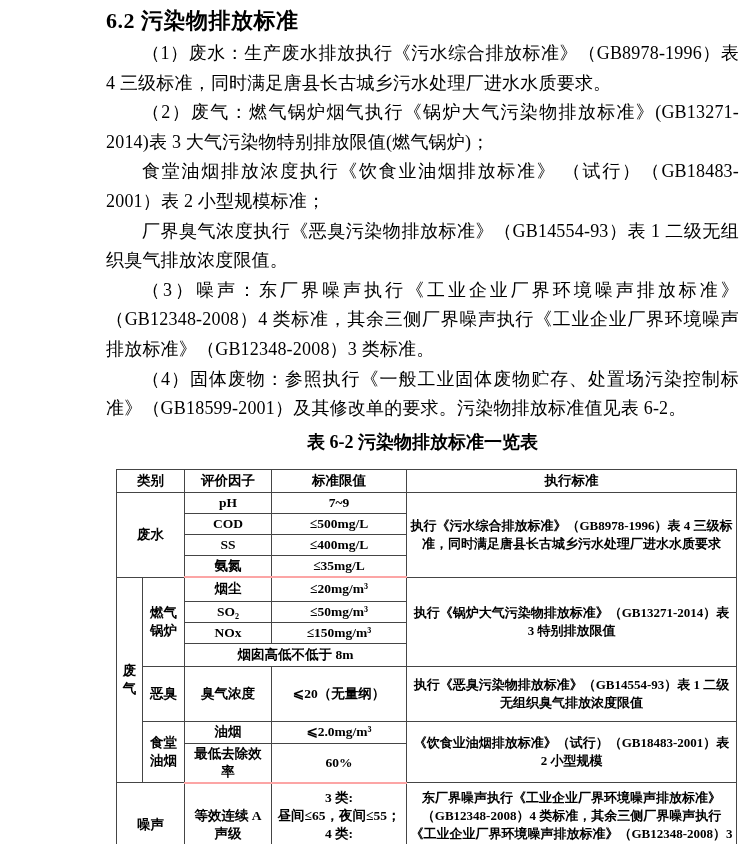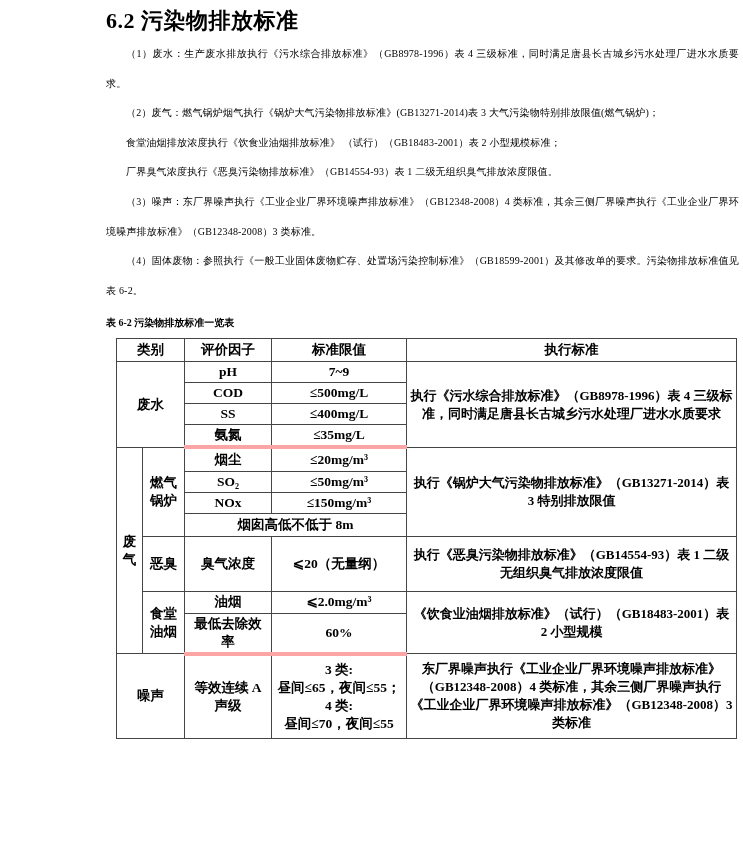--- a/index.html
+++ b/index.html
@@ -7,36 +7,36 @@
     width:743px; height:844px;
     font-family:"Liberation Serif","DejaVu Serif",serif;
     color:#000;
   }
   .page { padding:8px 4px 0 106px; width:633px; }
   .heading {
     font-size:22px; font-weight:bold; line-height:26px;
     margin:0 0 5px 0; letter-spacing:0.5px;
   }
   .para {
-    font-size:10px; line-height:29.6px; margin:0;
+    font-size:18px; line-height:29.6px; margin:0;
     text-align:justify; text-indent:2em; letter-spacing:0.2px;
   }
   .table-caption {
-    font-weight:bold; font-size:10px;
-    margin:9px 0 6px 0; line-height:18px;
+    text-align:center; font-weight:bold; font-size:18px;
+    margin:9px 0 18px 0; line-height:18px;
   }
   table.std {
     border-collapse:collapse; width:620px; margin:0 auto 0 10px;
     table-layout:fixed; font-size:13.5px;
   }
   table.std td {
     border:1px solid #454545; text-align:center; vertical-align:middle;
     padding:1px 3px; line-height:18px; overflow:hidden;font-weight:bold;
   }
-  tr.sep td { border-bottom:4px solid #fca5a5; }
+  tr.sep td { border-bottom:2px solid #fca5a5; }
   td.std-col { font-size:13px; line-height:18px; }
   td.prelines { white-space:pre-line; line-height:18px; }
   td.noise-std { line-height:17px; }
 </style>
 </head>
 <body>
 
 <div class="page">
 
   <h1 class="heading">6.2 污染物排放标准</h1>

